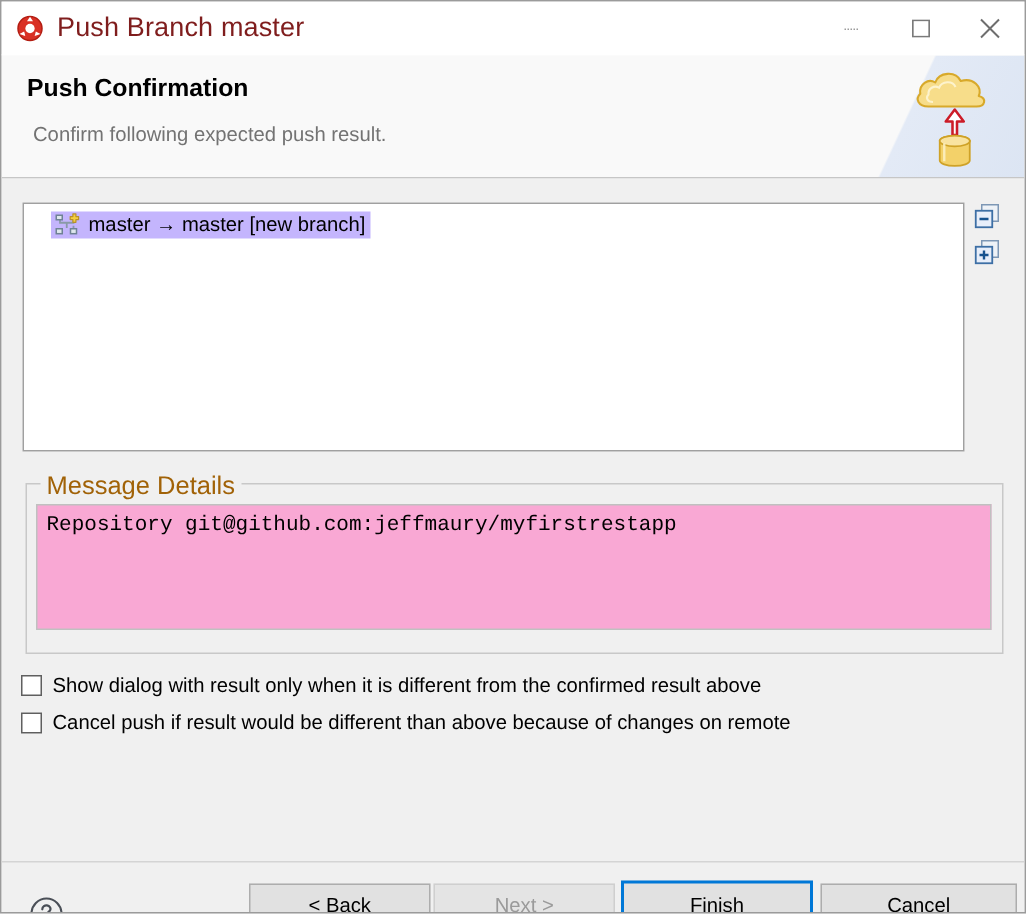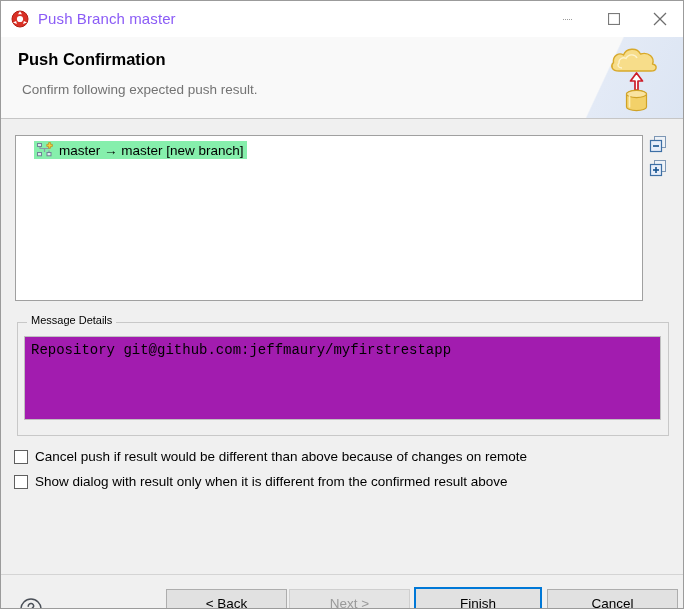--- a/index.html
+++ b/index.html
@@ -36,22 +36,22 @@
   }
   .titlebar-icon {
     width: 18px;
     height: 18px;
     margin-left: 10px;
     margin-right: 9px;
     flex: 0 0 auto;
     position: relative;
   }
   .title-text {
-    font-size: 15px;
-    color: #8b5cf6;
+    font-size: 18px;
+    color: #7f1d1d;
     letter-spacing: 0.1px;
     white-space: nowrap;
   }
   .winbtns {
     position: absolute;
     right: 0;
     top: 0;
     height: 35px;
     display: flex;
     align-items: center;
@@ -119,24 +119,24 @@
     top: 16px;
     width: 628px;
     height: 166px;
     background: #ffffff;
     border: 1px solid #a0a0a0;
     box-sizing: border-box;
     overflow: hidden;
   }
   .tree-item {
     display: inline-flex;
-    align-items: center;
+    align-items: flex-start;
     margin: 5px 0 0 18px;
     padding: 1px 3px 1px 2px;
-    background: #86efac;
+    background: #c4b5fd;
     white-space: nowrap;
   }
   .tree-item-icon {
     width: 18px;
     height: 16px;
     margin-right: 5px;
     flex: 0 0 auto;
   }
   .tree-item-label {
     font-size: 13.5px;
@@ -172,31 +172,31 @@
     bottom: 0;
     border: 1px solid #c8c8c8;
     box-sizing: border-box;
   }
   .group-label {
     position: absolute;
     left: 10px;
     top: 0px;
     background: #f0f0f0;
     padding: 0 4px;
-    font-size: 11px;
-    color: #000000;
+    font-size: 17px;
+    color: #a16207;
   }
   .details-area {
     position: absolute;
     left: 7px;
     top: 22px;
     width: 637px;
     height: 84px;
     box-sizing: border-box;
-    background: #a21caf;
+    background: #f9a8d4;
     border: 1px solid #c0c0c0;
     overflow: hidden;
   }
   .details-text {
     margin: 5px 0 0 6px;
     font-family: "Liberation Mono", monospace;
     font-size: 14px;
     color: #000000;
     white-space: pre;
   }
@@ -370,25 +370,25 @@
       <div class="group-frame"></div>
       <div class="group-label">Message Details</div>
       <div class="details-area">
         <div class="details-text">Repository git@github.com:jeffmaury/myfirstrestapp</div>
       </div>
     </div>
 
     <div class="checks">
       <div class="check-row">
         <span class="checkbox"></span>
-        <span class="check-label">Cancel push if result would be different than above because of changes on remote</span>
+        <span class="check-label">Show dialog with result only when it is different from the confirmed result above</span>
       </div>
       <div class="check-row">
         <span class="checkbox"></span>
-        <span class="check-label">Show dialog with result only when it is different from the confirmed result above</span>
+        <span class="check-label">Cancel push if result would be different than above because of changes on remote</span>
       </div>
     </div>
 
   </div>
 
   <div class="footer">
     <div class="help-icon">
       <svg width="24" height="24" viewBox="0 0 24 24">
         <circle cx="12" cy="12" r="10" fill="none" stroke="#4a4f57" stroke-width="1.4"></circle>
         <path d="M9.2 9.2 C9.2 7.2 11 6.4 12.3 6.6 C14.2 6.9 15.1 8.5 14.4 9.9 C13.8 11.1 12.2 11.3 12.2 13.2" fill="none" stroke="#4a4f57" stroke-width="1.5" stroke-linecap="round"></path>

